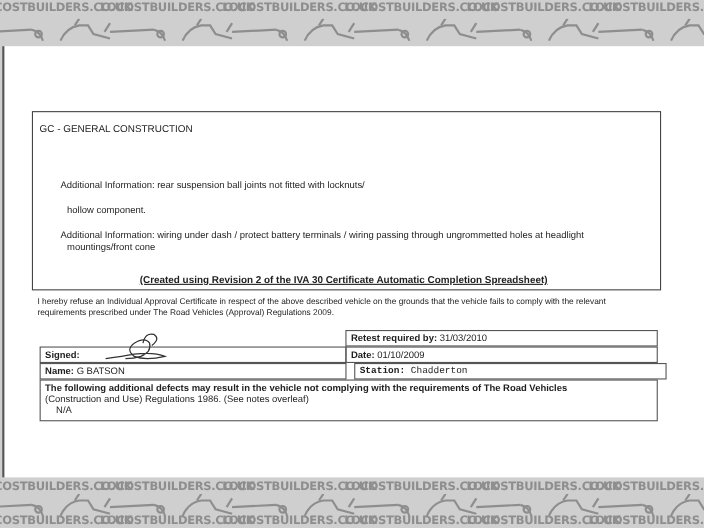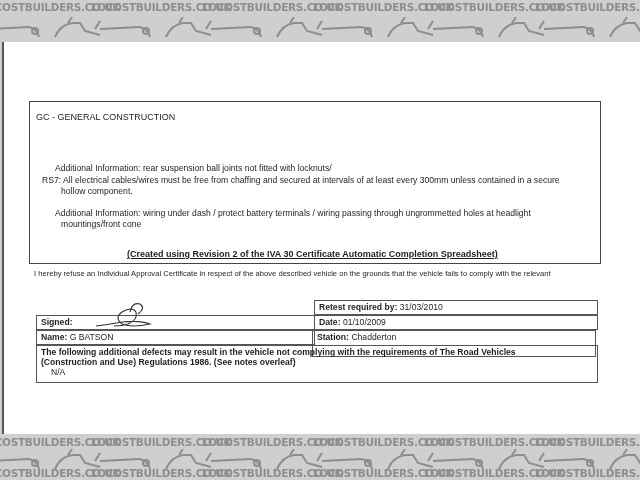--- a/index.html
+++ b/index.html
@@ -61,63 +61,60 @@
 
 <div class="page">
   <div class="box1">
     <div class="abs t" style="left:6px; top:10px; font-size:9px;">GC - GENERAL CONSTRUCTION</div>
 
     <div class="abs t" style="left:25px; top:61px;">
       <span>Additional Information:</span>
       <span>rear suspension ball joints not fitted with locknuts/</span>
     </div>
 
-    <div class="abs t" style="left:12px; top:73px;">
-      <span>RS7:</span>
-      <span>All electrical cables/wires must be free from chaffing and secured at intervals of at least every 300mm unless contained in a secure</span>
-    </div>
     <div class="abs t" style="left:31px; top:84px;">hollow component.</div>
 
     <div class="abs t" style="left:25px; top:106px;">
       <span>Additional Information:</span>
       <span>wiring under dash / protect battery terminals / wiring passing through ungrommetted holes at headlight</span>
     </div>
     <div class="abs t" style="left:31px; top:117px;">mountings/front cone</div>
 
     <div class="abs t" style="left:97px; top:147px; font-weight:bold; font-size:9px;text-decoration:underline;">(Created using Revision 2 of the IVA 30 Certificate Automatic Completion Spreadsheet)</div>
   </div>
 
   <div class="abs t" style="left:30px; top:227px; font-size:7.6px;">I hereby refuse an Individual Approval Certificate in respect of the above described vehicle on the grounds that the vehicle fails to comply with the relevant</div>
+  <div class="abs t" style="left:30px; top:237px; font-size:7.6px;">requirements prescribed under The Road Vehicles (Approval) Regulations 2009.</div>
 
   <div class="cell" style="left:310px; top:258px; width:284px; height:15px;">
     <b>Retest required by:</b>
     <span>31/03/2010</span>
   </div>
   <div class="cell" style="left:32px; top:273px; width:279px; height:15px;">
     <b>Signed:</b>
   </div>
   <svg class="abs" style="left:88px; top:258px;" width="70" height="32" viewBox="0 0 70 32">
     <path d="M4 26 Q20 24 30 22 Q48 20 58 24 Q40 28 30 24 Q22 18 30 12 Q40 6 44 12 Q46 20 36 24 Q30 26 22 26" fill="none" stroke="#333" stroke-width="1.1"></path>
     <path d="M38 12 Q40 2 48 4 Q54 8 46 14" fill="none" stroke="#333" stroke-width="1.1"></path>
   </svg>
   <div class="cell" style="left:310px; top:273px; width:284px; height:15px;">
     <b>Date:</b>
     <span>01/10/2009</span>
   </div>
   <div class="cell" style="left:32px; top:288px; width:279px; height:15px;">
     <b>Name:</b>
     <span>G BATSON</span>
   </div>
-  <div class="cell" style="left:308px; top:288px; width:284px; height:27px;">
+  <div class="cell" style="left:318px; top:288px; width:284px; height:15px;font-family:Liberation Mono, monospace;">
     <b>Station:</b>
     <span>Chadderton</span>
   </div>
   <div class="cell" style="left:32px; top:303px; width:562px; height:38px;">
     <div style="font-weight:bold;">The following additional defects may result in the vehicle not complying with the requirements of The Road Vehicles</div>
-    <div style="font-weight:bold;">(Construction and Use) Regulations 1986. (See notes overleaf)</div>
+    <div style="font-weight:normal;">(Construction and Use) Regulations 1986. (See notes overleaf)</div>
     <div style="padding-left:10px;">N/A</div>
   </div>
 </div>
 
 <div class="wm-row" style="top:436px;">
   <span>LOCOSTBUILDERS.CO.UK</span><span>LOCOSTBUILDERS.CO.UK</span><span>LOCOSTBUILDERS.CO.UK</span><span>LOCOSTBUILDERS.CO.UK</span><span>LOCOSTBUILDERS.CO.UK</span><span>LOCOSTBUILDERS.CO.UK</span>
 </div>
 <svg class="car-row" style="top:449px;" viewBox="0 0 640 22">
   <g fill="none" stroke="#8e8e8e" stroke-width="2">
     <use href="#car" x="0"></use>

